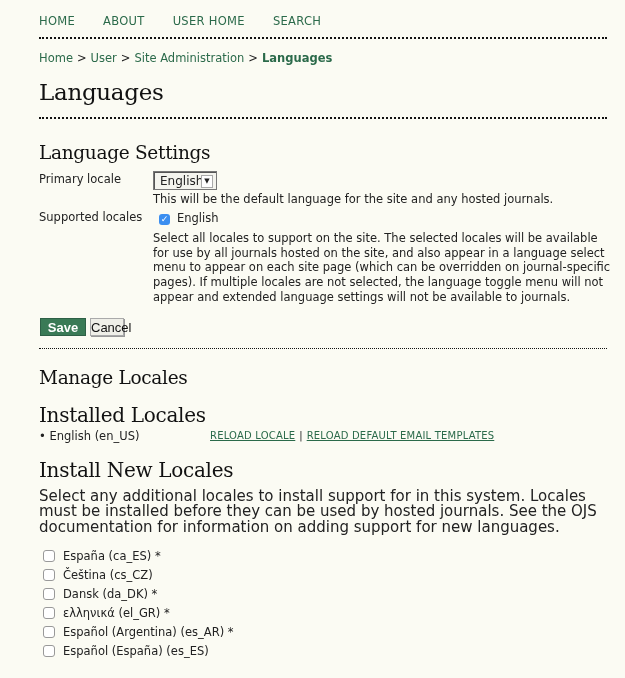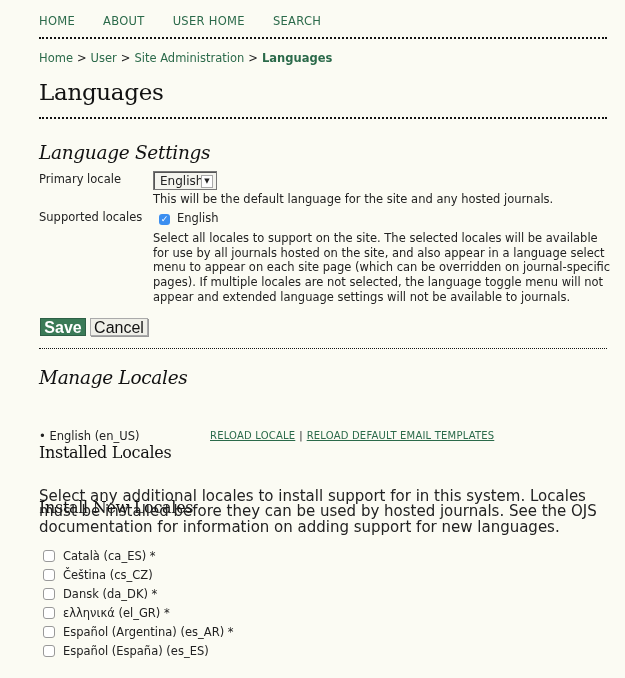--- a/index.html
+++ b/index.html
@@ -18,22 +18,22 @@
   .dots-thick { position: absolute; left: 0; width: 568px; border-top: 2px dotted #111; }
   .dots-thin { position: absolute; left: 0; width: 568px; border-top: 1px dotted #111; }
 
   .crumbs { position: absolute; top: 51px; left: 0; font-size: 11.5px; color: #2b6a4a; }
   .crumbs a { color: #2b6a4a; text-decoration: none; }
   .crumbs .sep { color: #222; margin: 0 4px; }
   .crumbs b { color: #2b6a4a; }
 
   h1, h2, h3 { font-family: "DejaVu Serif", "Liberation Serif", serif; font-weight: normal; margin: 0; color: #111; position: absolute; left: 0; }
   h1 { font-size: 23px; top: 79px; letter-spacing: -0.3px; }
-  h2 { font-size: 18.5px; letter-spacing: -0.3px; font-style: italic; }
-  h3 { font-size: 16px; letter-spacing: -0.3px; margin-top: 40px; }
+  h2 { font-size: 18.5px; letter-spacing: -0.3px; }
+  h3 { font-size: 20px; letter-spacing: -0.3px; }
 
   .lbl { position: absolute; left: 0; font-size: 11.5px; text-align: center; }
   .select {
     position: absolute; left: 114px; top: 171px; width: 64px; height: 19px;
     background: #f4f4ee; border: 1px solid #777; box-shadow: inset 1px 1px 0 #555;
     font-size: 12px; line-height: 19px; padding-left: 6px; box-sizing: border-box; cursor: pointer;
   }
   .select .arrow {
     position: absolute; right: 3px; top: 3px; width: 10px; height: 11px;
     background: #fff; border: 1px solid #aaa; font-size: 7px; line-height: 11px; text-align: center;
@@ -42,24 +42,24 @@
   .chk {
     position: absolute; width: 11px; height: 11px; border-radius: 3px;
     background: #3b8ef0; color: #fff; font-size: 9px; line-height: 11px; text-align: center;
   }
   .chk-empty {
     display: inline-block; width: 10px; height: 10px; border: 1px solid #999; border-radius: 3px;
     background: #fff; vertical-align: -2px; margin-right: 8px;
   }
   .btn {
     position: absolute; top: 318px; height: 18px; font-family: "Liberation Sans", sans-serif;
-    font-size: 16px; line-height: 18px; text-align: center; cursor: pointer; box-sizing: border-box;
+    font-size: 13px; line-height: 18px; text-align: center; cursor: pointer; box-sizing: border-box;
   }
   .btn-save { left: 1px; width: 46px; background: #3a7a56; color: #fff; font-weight: bold; border: 1px solid #2e6046; }
-  .btn-cancel { left: 51px; width: 58px; background: #efefe8; color: #111; border: 1px solid #aaa; box-shadow: 1px 1px 0 #999; }
+  .btn-cancel { left: 51px; width: 34px; background: #efefe8; color: #111; border: 1px solid #aaa; box-shadow: 1px 1px 0 #999; }
 
   .installed { position: absolute; left: 0; top: 429px; font-size: 11.5px; }
   .installed-links { position: absolute; left: 171px; top: 430px; font-size: 10px; }
   .installed-links a { color: #2b6a4a; text-decoration: underline; letter-spacing: 0.2px; }
   .installed-links .pipe { color: #222; margin: 0 4px; }
 
   .para { position: absolute; left: 0; top: 489px; width: 568px; font-size: 15px; line-height: 15.3px; }
   .locales { position: absolute; left: 4px; top: 548px; list-style: none; margin: 0; padding: 0; }
   .locales li { height: 19px; line-height: 16px; font-size: 11.5px; }
 </style>
@@ -107,20 +107,20 @@
 
   <div class="installed">• <span>English (en_US)</span></div>
   <div class="installed-links">
     <a href="#">RELOAD LOCALE</a><span class="pipe">|</span><a href="#">RELOAD DEFAULT EMAIL TEMPLATES</a>
   </div>
 
   <h3 style="top:458px">Install New Locales</h3>
   <div class="para">Select any additional locales to install support for in this system. Locales must be installed before they can be used by hosted journals. See the OJS documentation for information on adding support for new languages.</div>
 
   <ul class="locales">
-    <li><span class="chk-empty"></span><span>Català (ca_ES) *</span></li>
+    <li><span class="chk-empty"></span><span>España (ca_ES) *</span></li>
     <li><span class="chk-empty"></span><span>Čeština (cs_CZ)</span></li>
     <li><span class="chk-empty"></span><span>Dansk (da_DK) *</span></li>
     <li><span class="chk-empty"></span><span>ελληνικά (el_GR) *</span></li>
     <li><span class="chk-empty"></span><span>Español (Argentina) (es_AR) *</span></li>
     <li><span class="chk-empty"></span><span>Español (España) (es_ES)</span></li>
   </ul>
 </div>
 
 </body></html>

